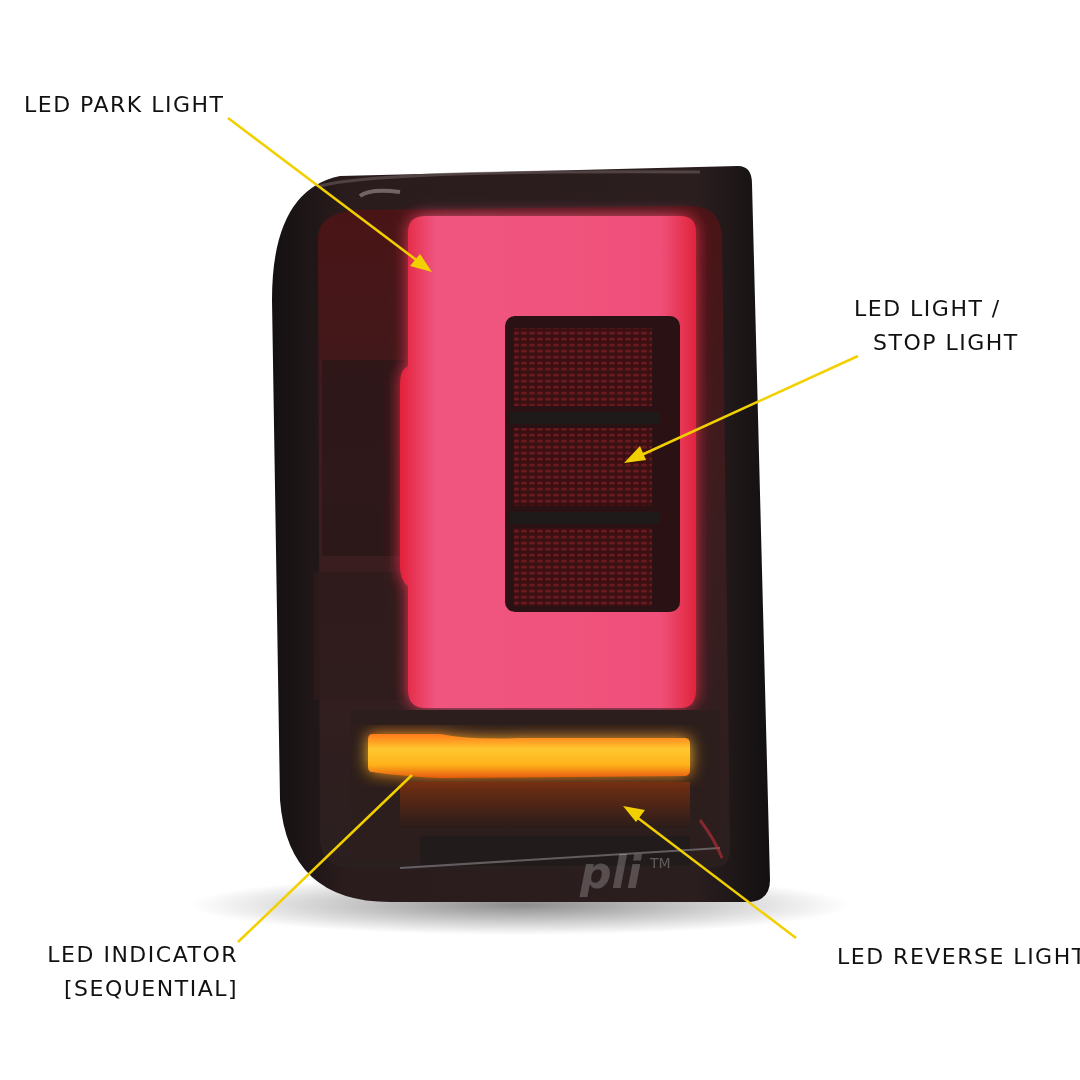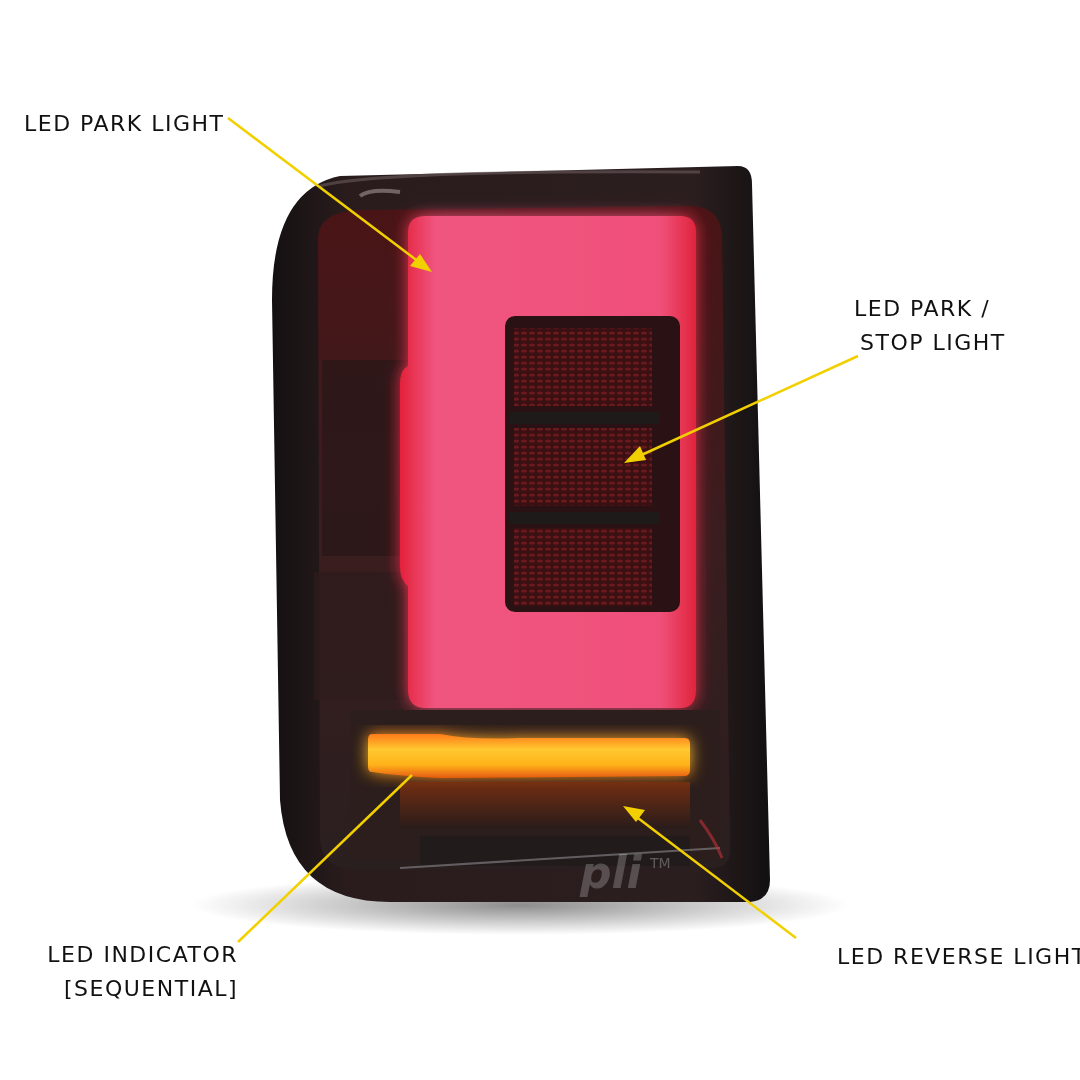--- a/index.html
+++ b/index.html
@@ -105,26 +105,26 @@
     <line x1="858" y1="356" x2="635" y2="458"></line>
     <polygon points="624,463 640,446 646,460" stroke="none"></polygon>
 
     <line x1="238" y1="942" x2="412" y2="775"></line>
 
     <line x1="796" y1="938" x2="630" y2="812"></line>
     <polygon points="623,806 645,810 636,822" stroke="none"></polygon>
   </g>
 </svg>
 
-<div class="label" style="left:24px; top:88px;margin-top:19px;">
+<div class="label" style="left:24px; top:88px;">
   <span>LED PARK LIGHT</span>
 </div>
 <div class="label" style="left:854px; top:292px;">
-  <span>LED PARK /</span>
-  <span style="margin-left:6px;">STOP LIGHT</span>
+  <span>LED LIGHT /</span>
+  <span style="margin-left:19px;">STOP LIGHT</span>
 </div>
 <div class="label" style="left:43px; top:938px;text-align:right;">
   <span>LED INDICATOR</span>
   <span style="margin-left:21px;">[SEQUENTIAL]</span>
 </div>
 <div class="label" style="left:797px; top:940px;margin-left:40px;">
   <span>LED REVERSE LIGHT</span>
 </div>
 
 </body></html>

